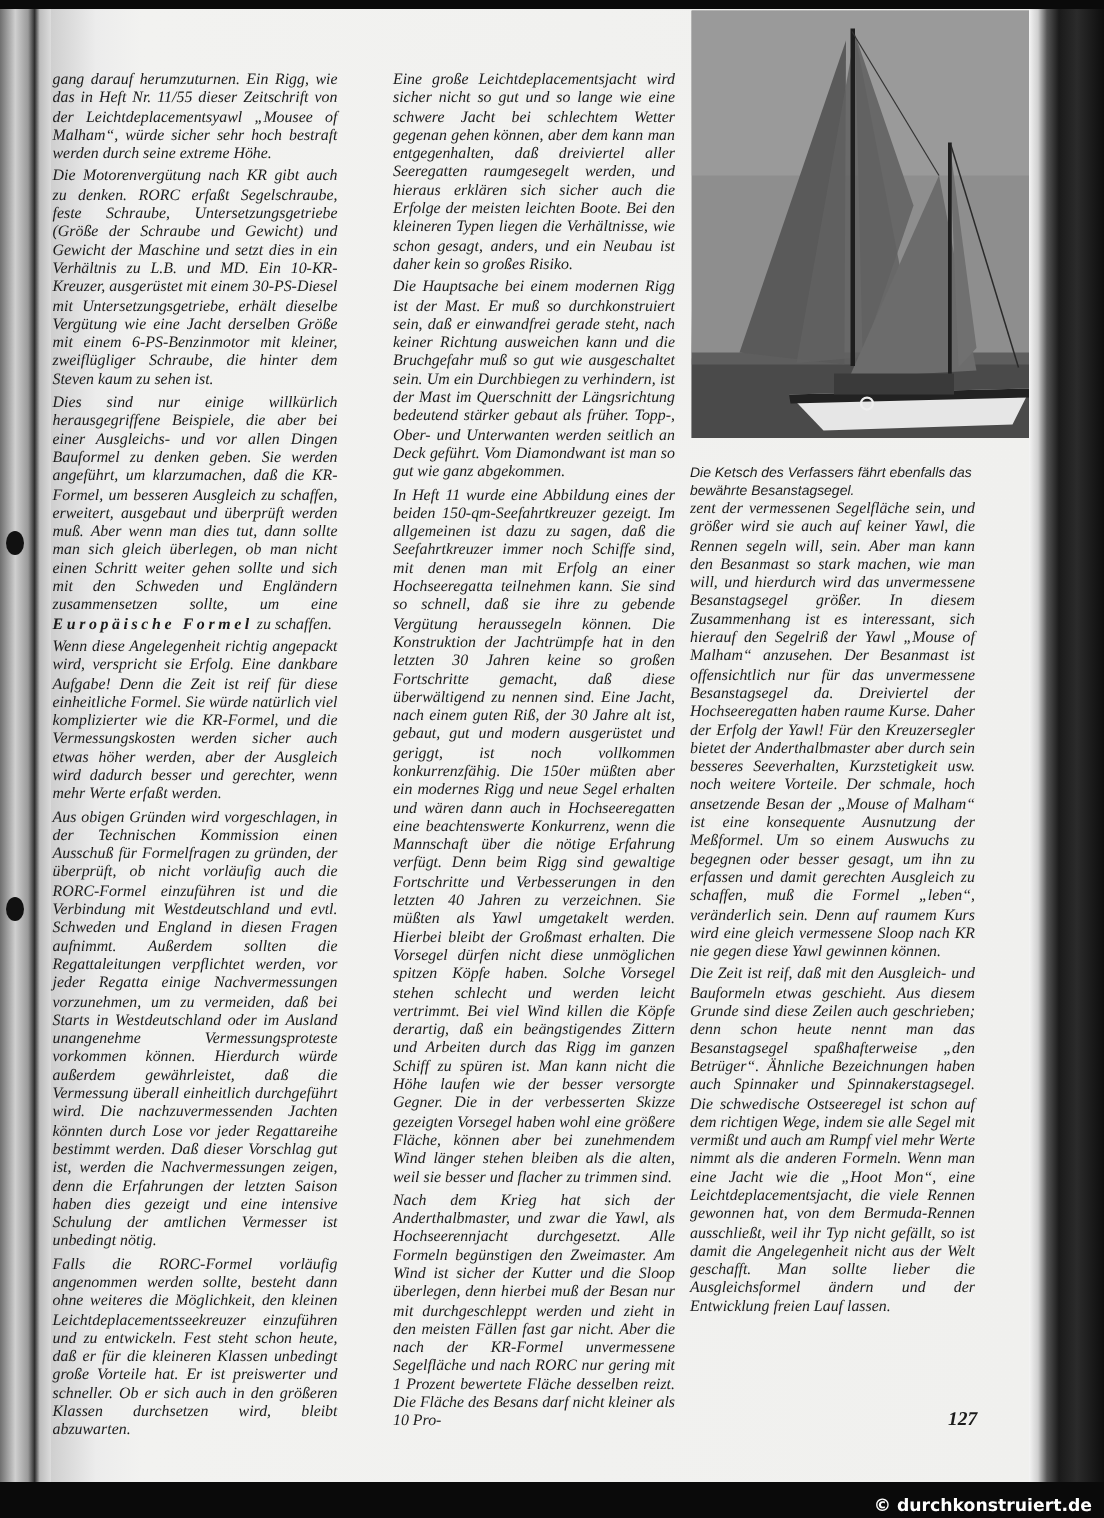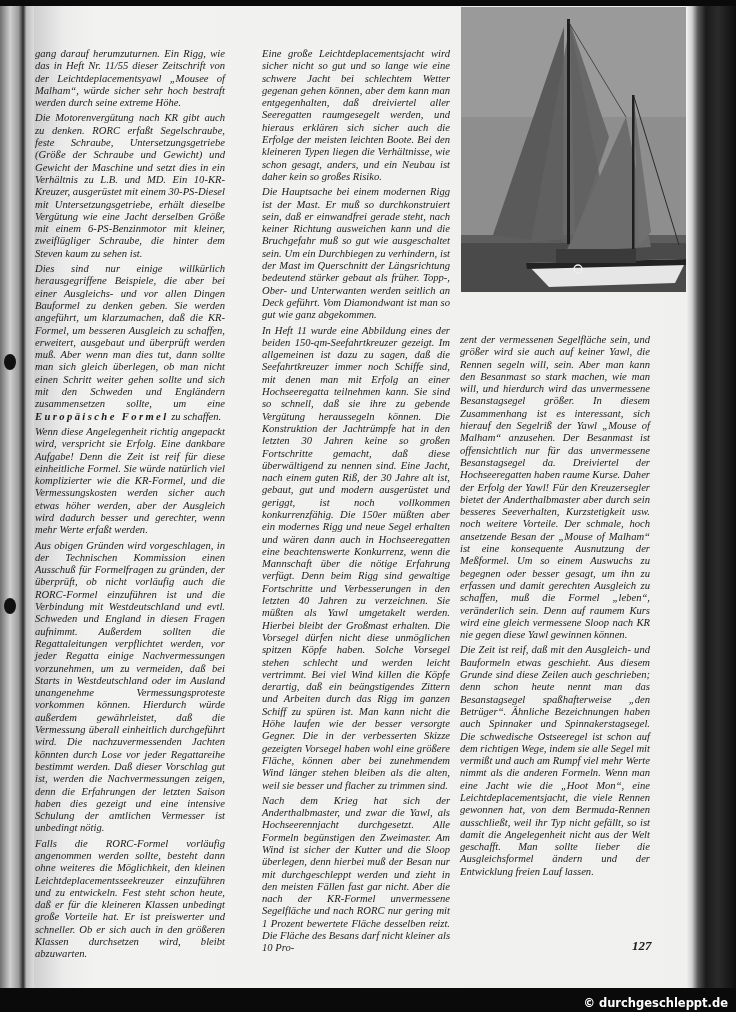--- a/index.html
+++ b/index.html
@@ -102,24 +102,25 @@
       <line x1="173" y1="90" x2="218" y2="238" stroke="#2a2a2a" stroke-width="1"></line>
       <line x1="107" y1="14" x2="165" y2="110" stroke="#333" stroke-width="0.8"></line>
 
       <path d="M65,256 L226,252 L214,276 L88,280 Z" fill="#e6e6e6"></path>
       <path d="M65,256 L226,252 L226,258 L66,262 Z" fill="#222"></path>
       <rect x="95" y="242" width="80" height="14" fill="#3a3a3a"></rect>
       <circle cx="117" cy="262" r="4" fill="none" stroke="#eee" stroke-width="1.5"></circle>
     </svg>
   </div>
 
+  <div class="caption">Die Ketsch des Verfassers fährt ebenfalls das bewährte Besanstagsegel.</div>
 
   <div class="col col-3" style="top:328px;">
     <p>zent der vermessenen Segelfläche sein, und größer wird sie auch auf keiner Yawl, die Rennen segeln will, sein. Aber man kann den Besanmast so stark machen, wie man will, und hierdurch wird das unvermessene Besanstagsegel größer. In diesem Zusammenhang ist es interessant, sich hierauf den Segelriß der Yawl „Mouse of Malham“ anzusehen. Der Besanmast ist offensichtlich nur für das unvermessene Besanstagsegel da. Dreiviertel der Hochseeregatten haben raume Kurse. Daher der Erfolg der Yawl! Für den Kreuzersegler bietet der Anderthalbmaster aber durch sein besseres Seeverhalten, Kurzstetigkeit usw. noch weitere Vorteile. Der schmale, hoch ansetzende Besan der „Mouse of Malham“ ist eine konsequente Ausnutzung der Meßformel. Um so einem Auswuchs zu begegnen oder besser gesagt, um ihn zu erfassen und damit gerechten Ausgleich zu schaffen, muß die Formel „leben“, veränderlich sein. Denn auf raumem Kurs wird eine gleich vermessene Sloop nach KR nie gegen diese Yawl gewinnen können.</p>
     <p>Die Zeit ist reif, daß mit den Ausgleich- und Bauformeln etwas geschieht. Aus diesem Grunde sind diese Zeilen auch geschrieben; denn schon heute nennt man das Besanstagsegel spaßhafterweise „den Betrüger“. Ähnliche Bezeichnungen haben auch Spinnaker und Spinnakerstagsegel. Die schwedische Ostseeregel ist schon auf dem richtigen Wege, indem sie alle Segel mit vermißt und auch am Rumpf viel mehr Werte nimmt als die anderen Formeln. Wenn man eine Jacht wie die „Hoot Mon“, eine Leichtdeplacementsjacht, die viele Rennen gewonnen hat, von dem Bermuda-Rennen ausschließt, weil ihr Typ nicht gefällt, so ist damit die Angelegenheit nicht aus der Welt geschafft. Man sollte lieber die Ausgleichsformel ändern und der Entwicklung freien Lauf lassen.</p>
   </div>
 
   <div class="page-number">127</div>
 </div>
 
 <div class="right-edge"></div>
 
-<div class="watermark">© durchgeschleppt.de</div>
+<div class="watermark">© durchkonstruiert.de</div>
 
 </body></html>

